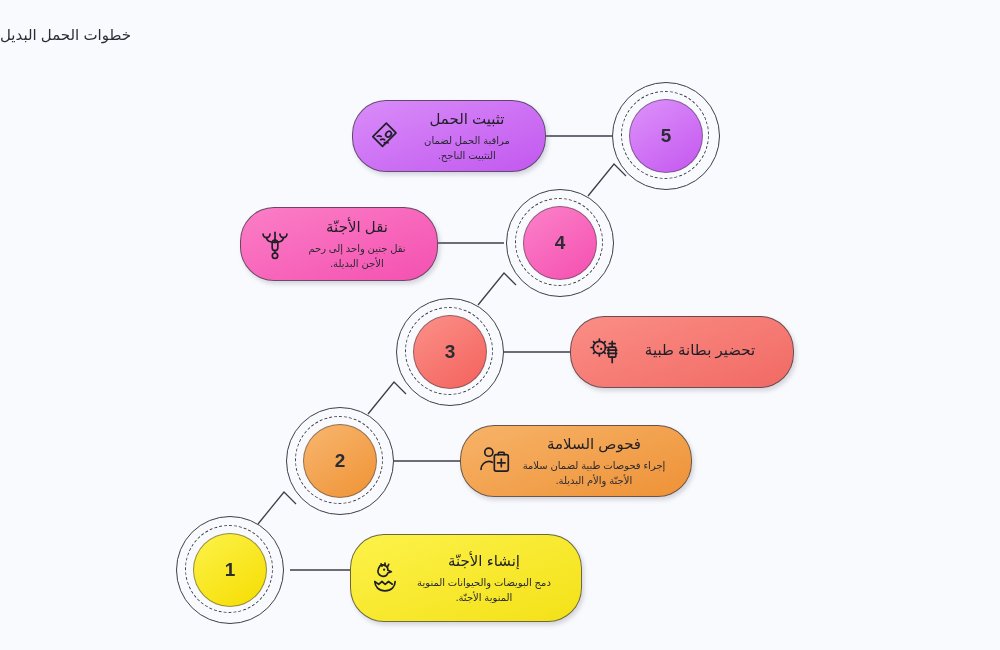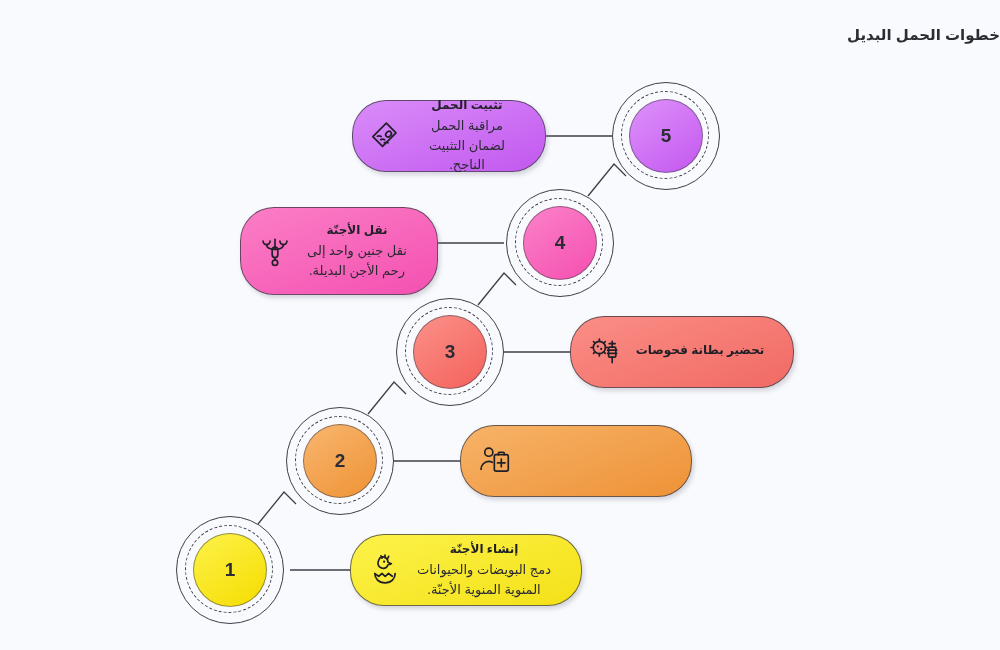--- a/index.html
+++ b/index.html
@@ -21,23 +21,23 @@
     width: 1000px;
     height: 650px;
   }
 
   
   #page-title {
     position: absolute;
     top: 26px;
     left: 0;
     width: 1000px;
-    text-align: right;
+    text-align: left;
     font-size: 15px;
-    font-weight: bold;
+    font-weight: normal;
     color: #2c2c34;
     direction: rtl;
     letter-spacing: 0;
   }
 
   
   #connectors {
     position: absolute;
     inset: 0;
     width: 1000px;
@@ -103,28 +103,28 @@
     box-shadow: 2px 3px 4px rgba(120,120,140,.28);
     z-index: 2;
   }
   .card-text {
     flex: 1 1 auto;
     text-align: center;
     padding: 0 6px;
     direction: rtl;
   }
   .card-title {
-    font-size: 12px;
-    font-weight: bold;
+    font-size: 15px;
+    font-weight: normal;
     color: #1f1f27;
     line-height: 1.35;
     margin-bottom: 3px;
   }
   .card-desc {
-    font-size: 13px;
+    font-size: 10px;
     font-weight: normal;
     color: #2a2a33;
     line-height: 1.5;
     text-align: center;
   }
   .card-icon {
     flex: 0 0 auto;
     width: 40px;
     height: 40px;
     display: flex;
@@ -175,21 +175,21 @@
 
     <line x1="546" y1="136" x2="612" y2="136"></line>
   </svg>
 
   <div class="step-circle" style="left:176px; top:516px;">
     <div class="dashed-ring"></div>
     <div class="inner-disc" style="background:linear-gradient(145deg,#fdf24a,#f5dd00);">
       <span>1</span>
     </div>
   </div>
-  <div class="step-card" style="left:350px; top:534px; width:232px; height:72px;
+  <div class="step-card" style="left:350px; top:534px; width:232px; height:88px;
               background:linear-gradient(160deg,#fdf24a,#f3e117);">
     <div class="card-icon">
       <svg viewBox="0 0 32 32">
         <path d="M11.5 5.2c2.4-1.6 5.6-.7 6.7 1.8 .3 .7 .4 1.4 .3 2.1l3.2 1.3-3.2 1.1c-.6 1.9-2.4 3.1-4.4 3-2.5-.1-4.5-2.2-4.4-4.7 .05-1.9 1.1-3.5 1.8-4.6z"></path>
         <path d="M12.5 3.4l.9 2.1M16 2.8l.1 2.2M19.3 3.8l-.9 2"></path>
         <circle class="solid" cx="15.2" cy="8.6" r="1"></circle>
         <path d="M7 19.2l3.4 2.4 2.9-2.5 2.9 2.5 2.9-2.5 3.4 2.4"></path>
         <path d="M7 19.2c0 4.6 3.3 8.2 9 8.2s9-3.6 9-8.2"></path>
       </svg>
     </div>
@@ -208,20 +208,24 @@
   <div class="step-card" style="left:460px; top:425px; width:232px; height:72px;
               background:linear-gradient(160deg,#f7b368,#ee9237);">
     <div class="card-icon">
       <svg viewBox="0 0 32 32">
         <circle cx="10.5" cy="8.2" r="3.6"></circle>
         <path d="M3.6 23.4c0-3.9 3.1-7 6.9-7 1.1 0 2.2.3 3.1.8"></path>
         <rect x="15.4" y="10.4" width="12.4" height="14.6" rx="1.6"></rect>
         <path d="M19 10.4V9.1c0-.5.4-.9.9-.9h3.4c.5 0 .9.4.9.9v1.3"></path>
         <path d="M21.6 14.4v6.6M18.3 17.7h6.6"></path>
       </svg>
+    </div>
+    <div class="card-text">
+      <div class="card-title">فحوص السلامة</div>
+      <div class="card-desc">إجراء فحوصات طبية لضمان سلامة الأجنّة والأم البديلة.</div>
     </div>
   </div>
 
   <div class="step-circle" style="left:396px; top:298px;">
     <div class="dashed-ring"></div>
     <div class="inner-disc" style="background:linear-gradient(145deg,#fb918a,#f4615b);">
       <span>3</span>
     </div>
   </div>
   <div class="step-card" style="left:570px; top:316px; width:224px; height:72px;
@@ -230,31 +234,31 @@
       <svg viewBox="0 0 32 32">
         <circle cx="11" cy="12" r="5.4"></circle>
         <path d="M11 4.5v2M11 17.5v2M3.6 12h2M16.4 12h2M5.8 6.8l1.4 1.4M16.2 6.8l-1.4 1.4M5.8 17.2l1.4-1.4M16.2 17.2l-1.4-1.4"></path>
         <circle class="solid" cx="9.6" cy="11" r="1"></circle>
         <circle class="solid" cx="12.6" cy="13.3" r="1"></circle>
         <rect x="19.2" y="11.6" width="6.4" height="9" rx="1"></rect>
         <path d="M22.4 6.6v5M19.8 8.6h5.2M22.4 20.6v4.8M18.4 14.4h8M18.4 17.2h8"></path>
       </svg>
     </div>
     <div class="card-text">
-      <div class="card-title">تحضير بطانة فحوصات</div>
+      <div class="card-title">تحضير بطانة طبية</div>
     </div>
   </div>
 
   <div class="step-circle" style="left:506px; top:189px;">
     <div class="dashed-ring"></div>
     <div class="inner-disc" style="background:linear-gradient(145deg,#fb82c9,#f54fb0);">
       <span>4</span>
     </div>
   </div>
-  <div class="step-card" style="left:240px; top:207px; width:198px; height:88px;
+  <div class="step-card" style="left:240px; top:207px; width:198px; height:74px;
               background:linear-gradient(160deg,#fb7ec6,#f451b1);">
     <div class="card-icon">
       <svg viewBox="0 0 32 32">
         <path d="M5.4 7.2c0 1.7 1.4 3.1 3.1 3.1s3.1-1.4 3.1-3.1"></path>
         <path d="M20.4 7.2c0 1.7 1.4 3.1 3.1 3.1s3.1-1.4 3.1-3.1"></path>
         <path d="M8.5 10.3c0 3 3.3 4.3 7.5 4.3s7.5-1.3 7.5-4.3"></path>
         <path d="M16 5.6v9"></path>
         <rect x="13.5" y="12.6" width="5" height="9.2" rx="2.5"></rect>
         <path d="M16 21.8v2.2"></path>
         <circle cx="16" cy="26.4" r="2.4"></circle>

